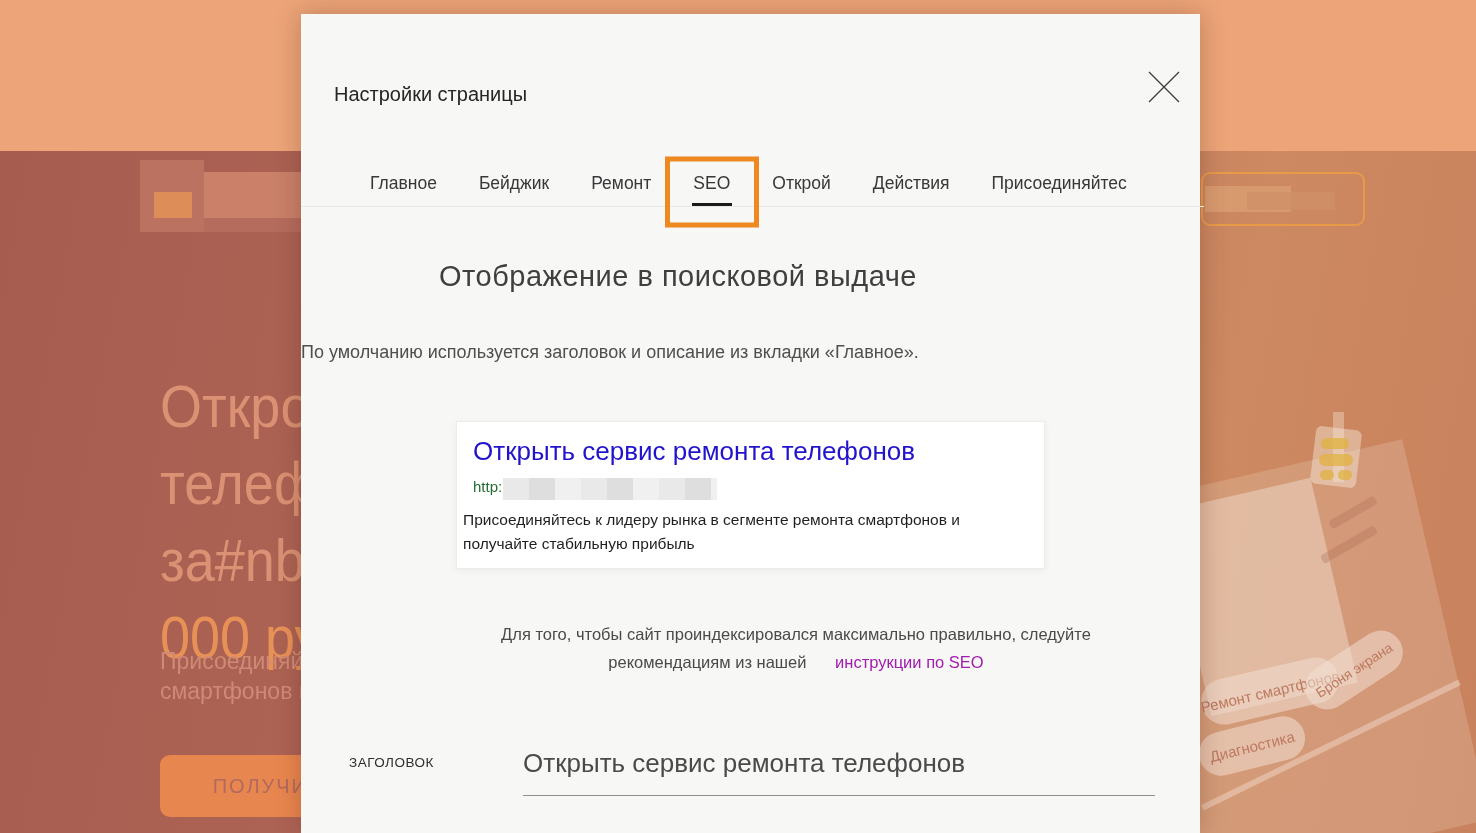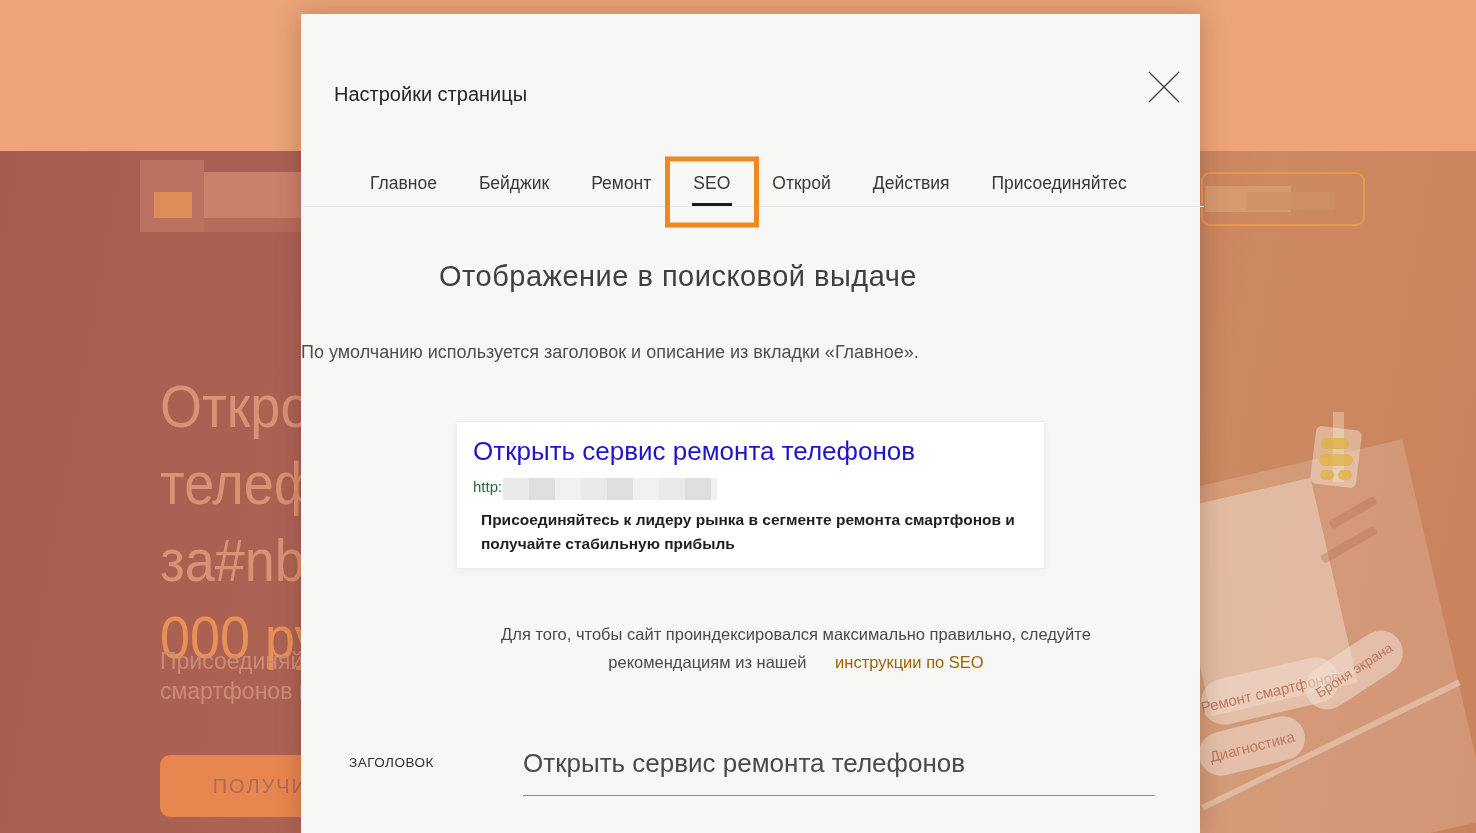--- a/index.html
+++ b/index.html
@@ -66,24 +66,24 @@
            font-size:29px;font-weight:400;letter-spacing:.5px;color:#3f3f3f;}
   .subheading{position:absolute;left:0;top:328px;width:899px;text-align:left;font-size:18px;color:#4f4f4f;}
 
   .serp-card{position:absolute;left:155px;top:407px;width:589px;height:148px;background:#fff;
              border:1px solid #ececec;box-shadow:0 2px 8px rgba(0,0,0,.05);box-sizing:border-box;}
   .serp-title{position:absolute;left:16px;top:14px;font-size:26px;color:#2213cd;white-space:nowrap;}
   .serp-url{position:absolute;left:16px;top:56px;height:22px;display:flex;}
   .serp-url .prefix{font-size:15px;color:#256b34;}
   .url-blur{display:inline-block;width:214px;height:22px;margin-left:1px;
             background:repeating-linear-gradient(90deg,#e9e9e9 0 26px,#dedede 26px 52px,#f0f0f0 52px 78px);}
-  .serp-desc{position:absolute;left:24px;top:86px;width:540px;font-size:15.5px;line-height:24px;color:#1f1f1f;font-weight:bold;}
+  .serp-desc{position:absolute;left:6px;top:86px;width:540px;font-size:15.5px;line-height:24px;color:#1f1f1f;}
 
   .note{position:absolute;left:0;top:606px;width:990px;text-align:center;font-size:16.5px;line-height:28px;color:#4a4a4a;}
-  .note-link{color:#a16207;text-decoration:none;cursor:pointer;padding-left:24px;}
+  .note-link{color:#a21caf;text-decoration:none;cursor:pointer;padding-left:24px;}
 
   .form-label{position:absolute;left:48px;top:741px;font-size:13.5px;letter-spacing:.5px;color:#2e2e2e;text-transform:uppercase;}
   .form-value{position:absolute;left:222px;top:734px;font-size:26px;color:#4a4a4a;white-space:nowrap;cursor:text;}
   .form-underline{position:absolute;left:222px;top:781px;width:632px;height:1px;background:#8f8f8f;}
 </style>
 </head>
 <body>
 
 <div class="stage">
 

